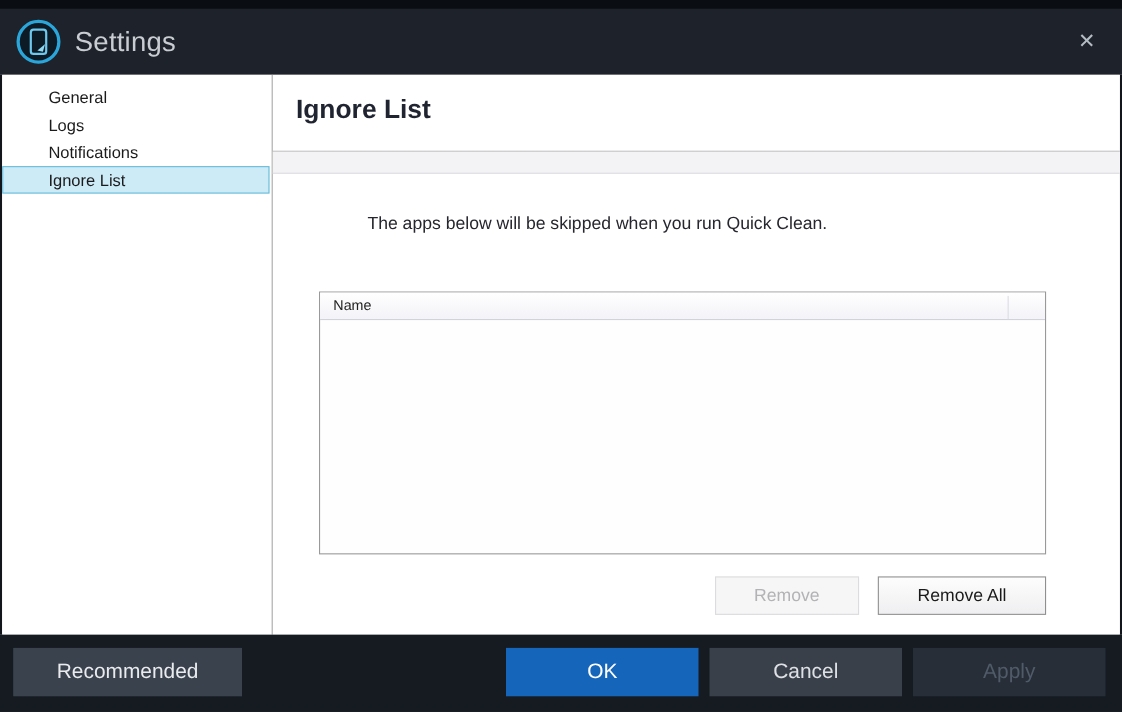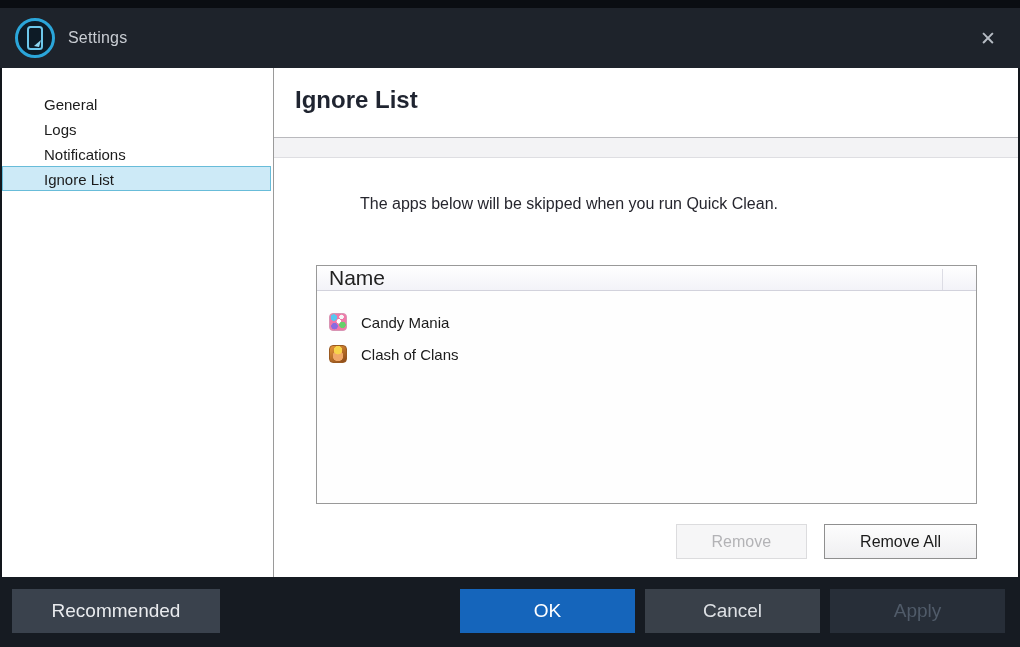--- a/index.html
+++ b/index.html
@@ -18,36 +18,36 @@
     position:absolute; left:0; top:0; width:1020px; height:8px;
     background:var(--c-top-strip,#0a0d12);
   }
   .titlebar {
     position:absolute; left:0; top:8px; width:1020px; height:60px;
     background:var(--c-titlebar-bg,#1e232b);
     display:flex; align-items:center;
   }
   .logo { margin-left:13px; width:44px; height:44px; display:block; }
   .title {
-    margin-left:11px; font-size:16px; color:#c9cdd3; letter-spacing:.2px;
+    margin-left:11px; font-size:25px; color:#c9cdd3; letter-spacing:.2px;
   }
   .close {
     position:absolute; right:16px; top:14px; width:32px; height:32px;
     display:flex; align-items:center; justify-content:center;
     color:#b6bcc4; font-size:19px; cursor:pointer; user-select:none;
   }
   
   .body {
     position:absolute; left:0; top:68px; width:1020px; height:509px;
     background:#fff; display:flex;
     border-left:2px solid #12161c; border-right:2px solid #12161c;
   }
   .sidebar {
-    width:272px; height:100%; background:#fff;
-    border-right:1px solid #9a9a9a; padding-top:23px;
+    width:246px; height:100%; background:#fff;
+    border-right:1px solid #9a9a9a; padding-top:8px;
   }
   .side-item {
     height:25px; line-height:25px; padding-left:41px;
     font-size:15px; color:#1b1b1b; cursor:default;
     border:1px solid transparent; margin-right:2px;
   }
   .side-item.selected {
     background:var(--c-selection-bg,#cdeaf7);
     border:1px solid var(--c-selection-border,#68bcd9);
   }
@@ -64,21 +64,21 @@
     background:#f3f3f5; border-bottom:1px solid #dedee2;
   }
   .desc { position:absolute; left:41px; top:120px; font-size:16px; color:#26262e; line-height:31px;margin-left:45px; }
   
   .listbox {
     position:absolute; left:42px; top:197px; width:661px; height:239px;
     border:1px solid #999; background:#fefefe;
   }
   .list-header {
     position:relative; height:25px; line-height:24px; padding-left:12px;
-    font-size:21px; color:#222;
+    font-size:13px; color:#222;
     background:linear-gradient(#ffffff,#f3f3f8);
     border-bottom:1px solid #d2d2dc;
   }
   .list-header::after {
     content:""; position:absolute; right:33px; top:3px; bottom:0;
     width:1px; background:#dcdce4;
   }
   .list-rows { padding-top:15px; }
   .list-row {
     display:flex; align-items:center; height:32px; padding-left:12px; gap:14px;
@@ -169,30 +169,20 @@
       <div class="head-band"></div>
 
       <div class="desc">
         <div>The apps below will be skipped when you run Quick Clean.</div>
       </div>
 
       <div class="listbox">
         <div class="list-header">
           <span>Name</span>
         </div>
-        <div class="list-rows">
-          <div class="list-row">
-            <span class="app-icon icon-candy"></span>
-            <span>Candy Mania</span>
-          </div>
-          <div class="list-row">
-            <span class="app-icon icon-coc"></span>
-            <span>Clash of Clans</span>
-          </div>
-        </div>
       </div>
 
       <div class="btn-row">
         <button class="lite-btn disabled">Remove</button>
         <button class="lite-btn">Remove All</button>
       </div>
     </div>
   </div>
 
   <div class="footer">

